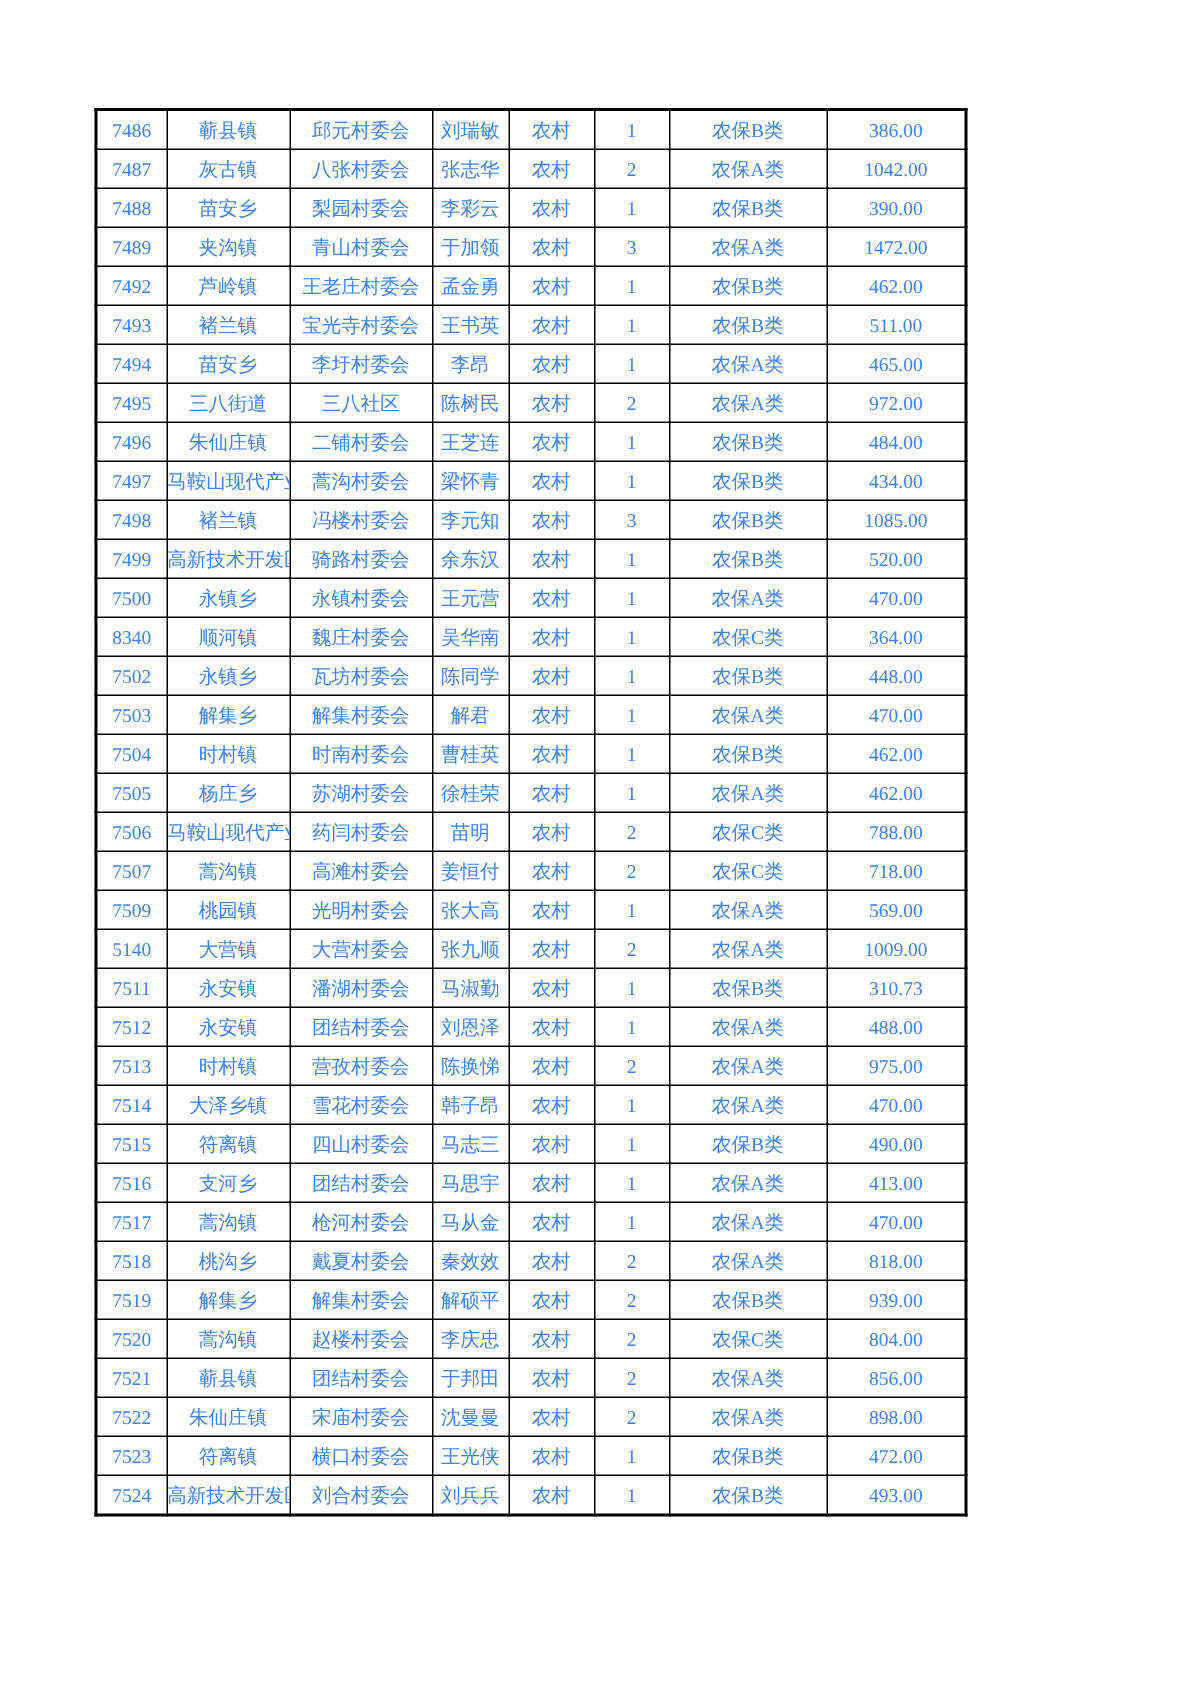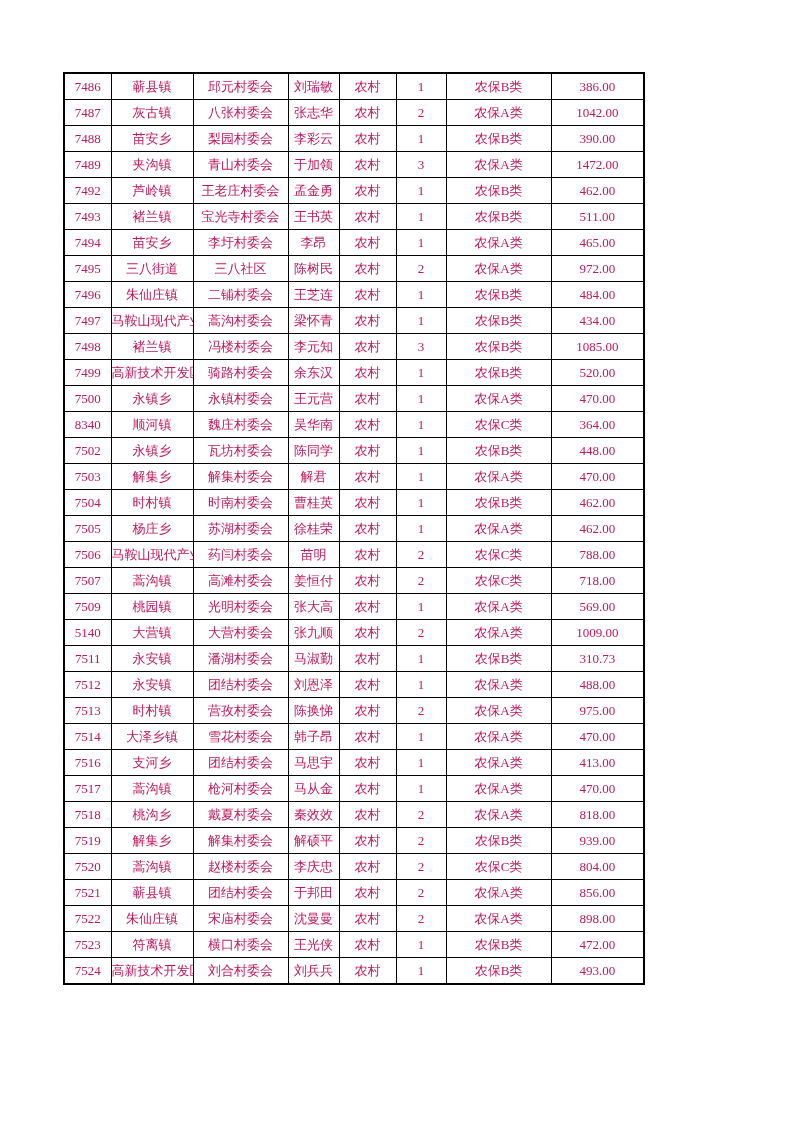--- a/index.html
+++ b/index.html
@@ -8,21 +8,21 @@
     background: #e8e8e8;
   }
   .page {
     position: relative;
     width: 794px;
     height: 1122px;
     margin: 0 auto;
     background: #ffffff;
     overflow: hidden;
     font-family: "Liberation Serif", "DejaVu Serif", serif;
-    color: #be185d;
+    color: #3b82f6;
   }
   table.records {
     position: absolute;
     left: 63px;
     top: 72px;
     width: 580px;
     border-collapse: collapse;
     table-layout: fixed;
     border: 2px solid #000000;
   }
@@ -729,20 +729,46 @@
           </td>
           <td>
             <div class="cw">农保A类</div>
           </td>
           <td>
             <div class="cw">470.00</div>
           </td>
         </tr>
         <tr>
           <td>
+            <div class="cw">7515</div>
+          </td>
+          <td>
+            <div class="cw">符离镇</div>
+          </td>
+          <td>
+            <div class="cw">四山村委会</div>
+          </td>
+          <td>
+            <div class="cw">马志三</div>
+          </td>
+          <td>
+            <div class="cw">农村</div>
+          </td>
+          <td>
+            <div class="cw">1</div>
+          </td>
+          <td>
+            <div class="cw">农保B类</div>
+          </td>
+          <td>
+            <div class="cw">490.00</div>
+          </td>
+        </tr>
+        <tr>
+          <td>
             <div class="cw">7516</div>
           </td>
           <td>
             <div class="cw">支河乡</div>
           </td>
           <td>
             <div class="cw">团结村委会</div>
           </td>
           <td>
             <div class="cw">马思宇</div>

